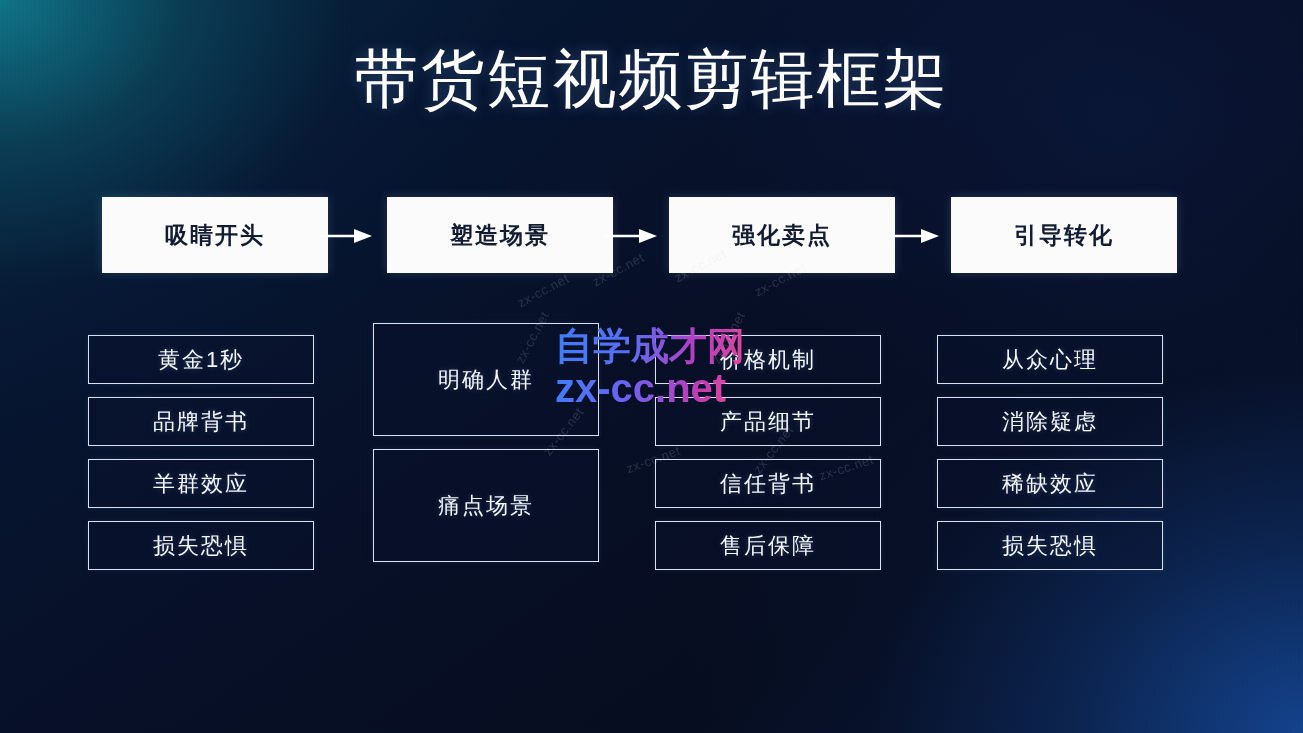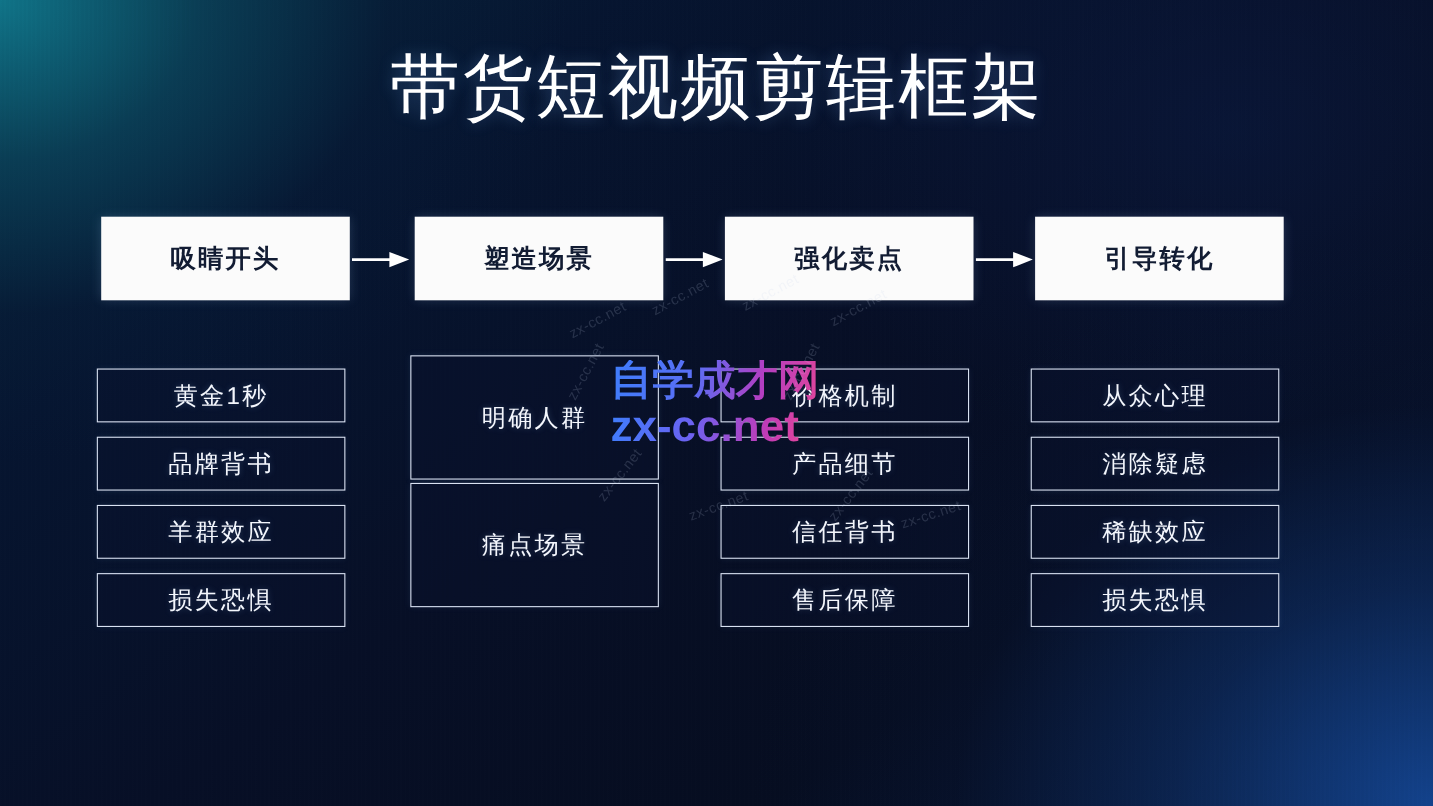--- a/index.html
+++ b/index.html
@@ -78,21 +78,21 @@
     height: 100%;
   }
   .col-0 { left: 0px; }
   .col-1 { left: 285px; }
   .col-2 { left: 567px; }
   .col-3 { left: 849px; }
 
   .head-box {
     position: absolute;
     top: 0;
-    left: 4px;
+    left: 14px;
     width: 226px;
     height: 76px;
     background: #fbfbfb;
     display: flex;
     align-items: center;
     justify-content: center;
     box-shadow: 0 0 10px rgba(180,210,255,0.18);
   }
   .head-box .label {
     color: #121c33;
@@ -125,21 +125,21 @@
     align-items: center;
     justify-content: center;
     color: #f4f7fd;
     font-size: 22px;
     letter-spacing: 2px;
     margin-bottom: 13px;
     box-shadow: 0 0 6px rgba(140,180,245,0.10);
     text-shadow: 0 0 6px rgba(150,190,255,0.25);
   }
   .items.dense .item { height: 49px; margin-top: 12px; }
-  .items.sparse .item { height: 113px; margin-bottom: 3px; }
+  .items.sparse .item { height: 113px; margin-bottom: 13px; }
 
   
   .wm-main {
     position: absolute;
     left: 555px;
     top: 327px;
     width: 190px;
     text-align: left;
     pointer-events: none;
     line-height: 1.02;

